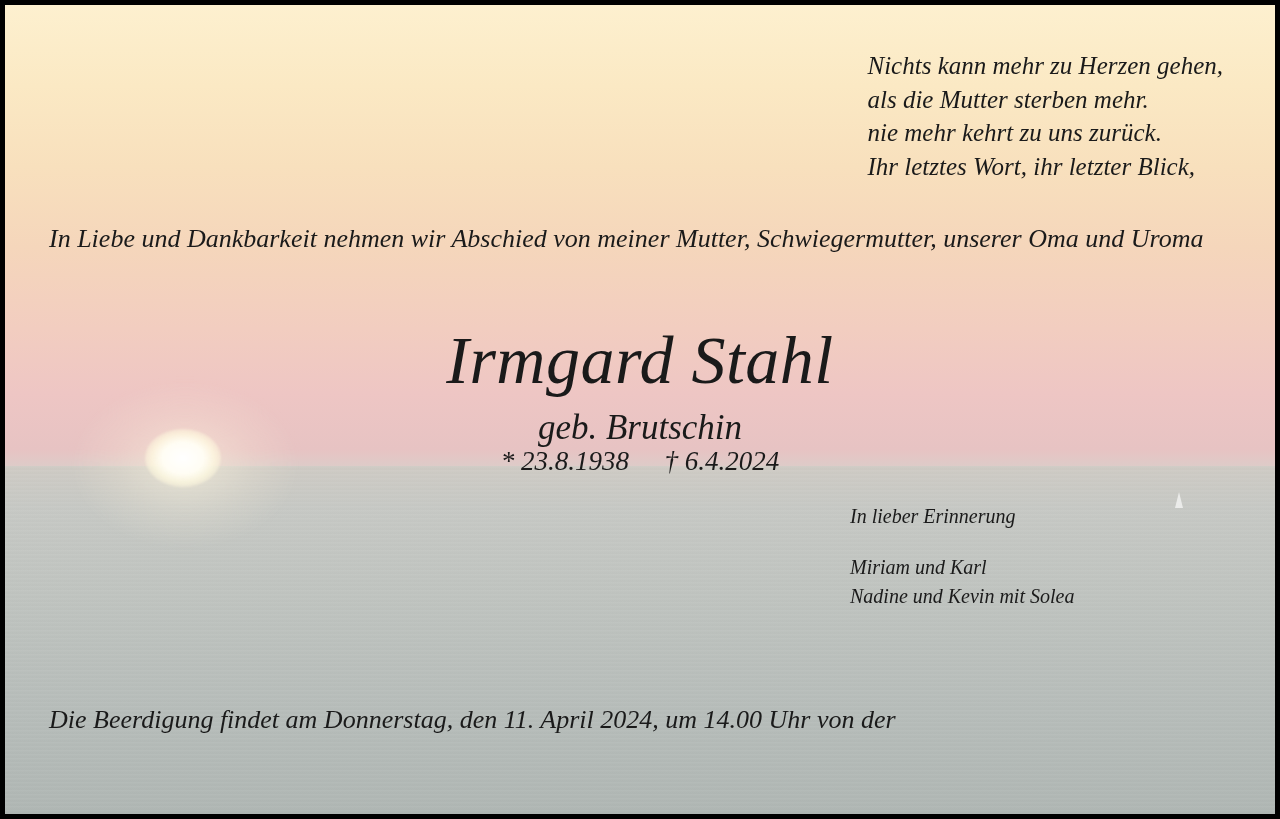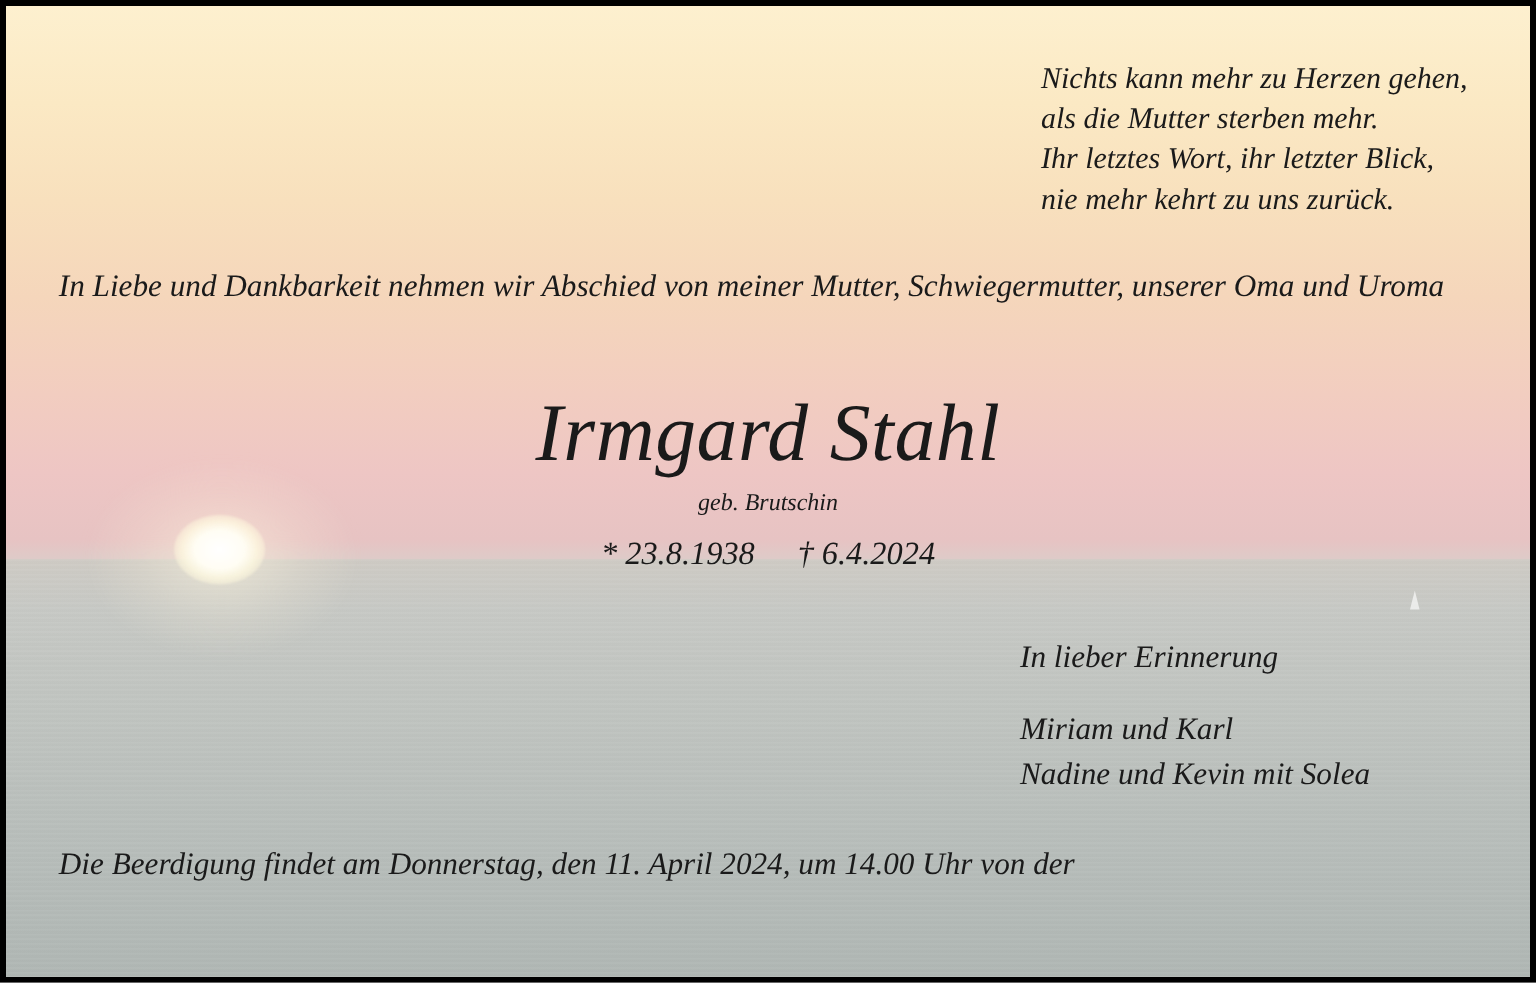--- a/index.html
+++ b/index.html
@@ -140,38 +140,37 @@
     text-align: center;
     font-size: 68px;
     line-height: 1.05;
     letter-spacing: .5px;
   }
   .born-name {
     position: absolute;
     top: 403px;
     left: 0; right: 0;
     text-align: center;
-    font-size: 20px;
+    font-size: 35px;
   }
   .dates {
     position: absolute;
     top: 441px;
     left: 0; right: 0;
     text-align: center;
     font-size: 27px;
   }
   .dates .gap { display: inline-block; width: 22px; }
 
   .memory {
     position: absolute;
     top: 497px;
     left: 845px;
-    font-size: 26px;
+    font-size: 20px;
     line-height: 1.45;
-    margin-top: 27px;
   }
   .memory .lead { margin-bottom: 22px; }
   .memory .mourner { white-space: nowrap; }
 
   .funeral {
     position: absolute;
     top: 697px;
     left: 44px;
     right: 44px;
     font-size: 26px;
@@ -189,22 +188,22 @@
   <div class="sea"></div>
   <div class="sun-glow"></div>
   <div class="sun"></div>
   <div class="sail"></div>
 
   <div class="content">
 
     <div class="verse">
       <div>Nichts kann mehr zu Herzen gehen,</div>
       <div>als die Mutter sterben mehr.</div>
+      <div>nie mehr kehrt zu uns zurück.</div>
       <div>Ihr letztes Wort, ihr letzter Blick,</div>
-      <div>nie mehr kehrt zu uns zurück.</div>
     </div>
 
     <div class="intro">In Liebe und Dankbarkeit nehmen wir Abschied von meiner Mutter, Schwiegermutter, unserer Oma und Uroma</div>
 
     <div class="name">Irmgard Stahl</div>
     <div class="born-name">geb. Brutschin</div>
 
     <div class="dates">
       <span>* 23.8.1938</span>
       <span class="gap"></span>

